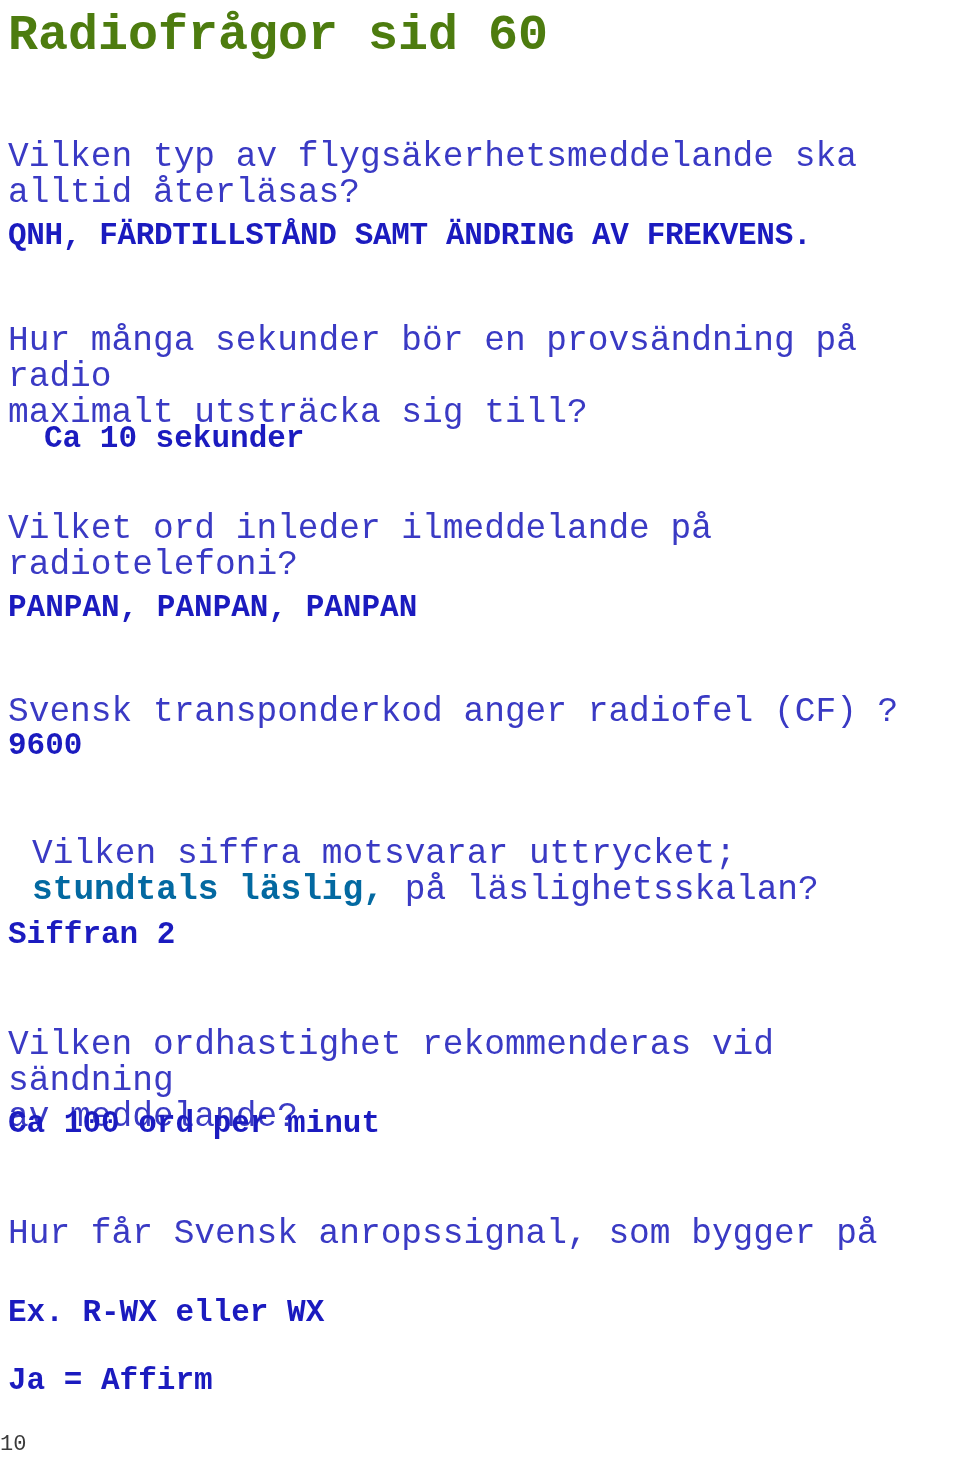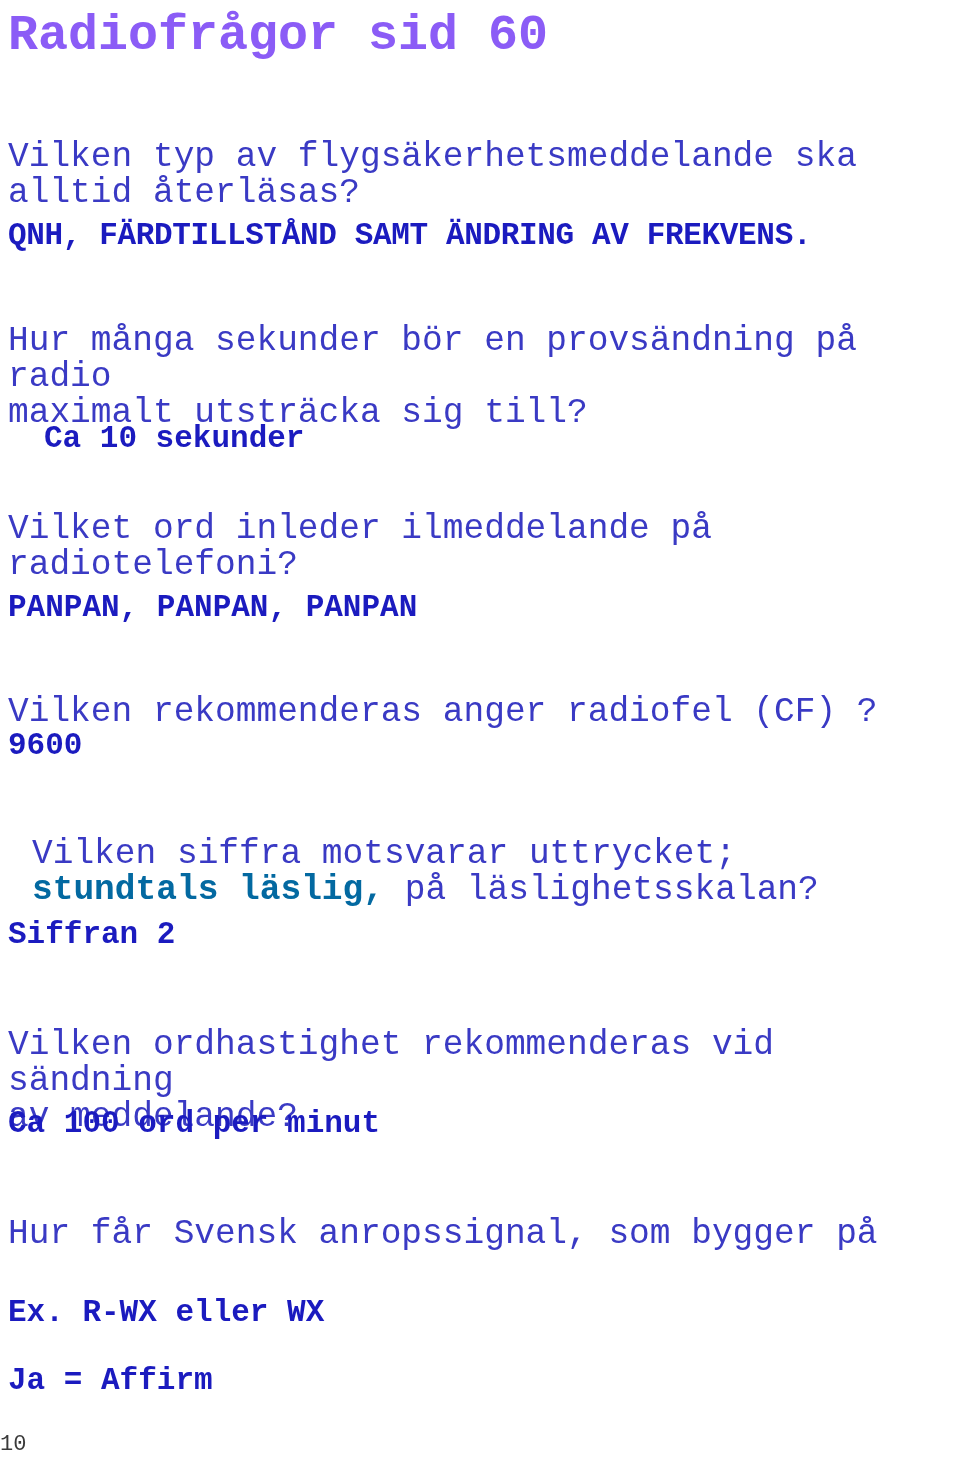--- a/index.html
+++ b/index.html
@@ -23,21 +23,21 @@
     overflow: hidden;
   }
 
   .doc-title {
     position: absolute;
     left: 8px;
     top: 8px;
     font-size: 50px;
     line-height: 56px;
     font-weight: bold;
-    color: #8b5cf6;
+    color: #4d7c0f;
     letter-spacing: 0px;
     white-space: pre;
   }
 
   .qa-block {
     position: absolute;
     left: 8px;
     white-space: pre-wrap;
   }
 
@@ -95,21 +95,21 @@
     <div class="question"><span>Hur många sekunder bör en provsändning på radio</span><br><span>maximalt utsträcka sig till?</span></div>
   </div>
   <div class="qa-block answer" style="top:421px;margin-left:36px;">Ca 10 sekunder</div>
 
   <div class="qa-block" style="top:475px;">
     <div class="question"><span>Vilket ord inleder ilmeddelande på</span><br><span>radiotelefoni?</span></div>
   </div>
   <div class="qa-block answer" style="top:590px;">PANPAN, PANPAN, PANPAN</div>
 
   <div class="qa-block" style="top:658px;">
-    <div class="question"><span>Vilken rekommenderas anger radiofel (CF) ?</span></div>
+    <div class="question"><span>Svensk transponderkod anger radiofel (CF) ?</span></div>
   </div>
   <div class="qa-block answer" style="top:728px;">9600</div>
 
   <div class="qa-block" style="top:800px;margin-left:24px;">
     <div class="question"><span>Vilken siffra motsvarar uttrycket;</span><br><span class="em">stundtals läslig,</span><span> på läslighetsskalan?</span></div>
   </div>
   <div class="qa-block answer" style="top:917px;">Siffran 2</div>
 
   <div class="qa-block" style="top:991px;">
     <div class="question"><span>Vilken ordhastighet rekommenderas vid sändning</span><br><span>av meddelande?</span></div>

